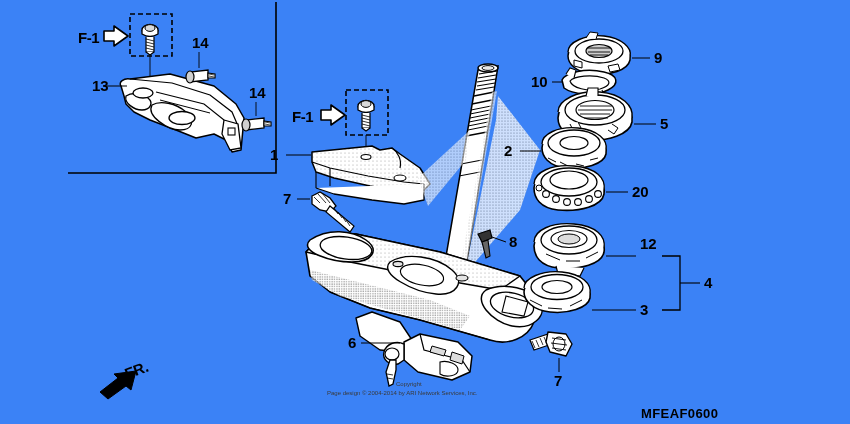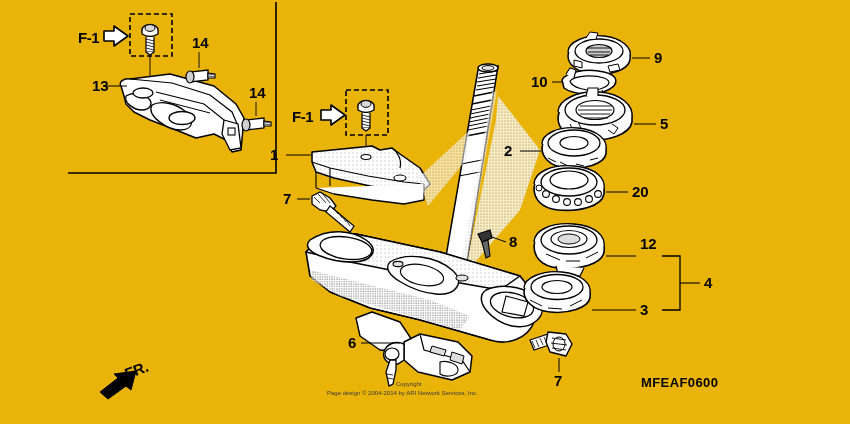--- a/index.html
+++ b/index.html
@@ -1,19 +1,19 @@
 <!DOCTYPE html>
 <html><head>
 <meta charset="utf-8">
 <style>
   html,body{margin:0;padding:0;background:#ffffff;}
   #page{
     position:relative;
     width:850px;height:424px;
-    background:#eab308;
+    background:#3b82f6;
     font-family:"Liberation Sans", sans-serif;
     overflow:hidden;
   }
   #page svg{position:absolute;left:0;top:0;width:850px;height:424px;}
   .lbl{
     position:absolute;
     font-family:Liberation Sans, sans-serif;
     font-size:15px;
     font-weight:700;
     color:#000;
@@ -373,18 +373,18 @@
   <div class="lbl" style="left:531px;top:74px;text-align:center;">10</div>
   <div class="lbl" style="left:660px;top:116px;">5</div>
   <div class="lbl" style="left:504px;top:143px;">2</div>
   <div class="lbl" style="left:632px;top:184px;">20</div>
   <div class="lbl" style="left:640px;top:236px;">12</div>
   <div class="lbl" style="left:640px;top:302px;">3</div>
   <div class="lbl" style="left:704px;top:275px;">4</div>
 
   <div class="frtxt" style="left:128px;top:365px;">FR.</div>
 
-  <div class="partno" style="left:628px;top:375px;padding-left:13px;">MFEAF0600</div>
+  <div class="partno" style="left:628px;top:406px;padding-left:13px;">MFEAF0600</div>
 
   <div class="copy" style="left:396px;top:381px;">Copyright</div>
   <div class="copy" style="left:327px;top:390px;">Page design © 2004-2014 by ARI Network Services, Inc.</div>
 
 </div>
 
 </body></html>

